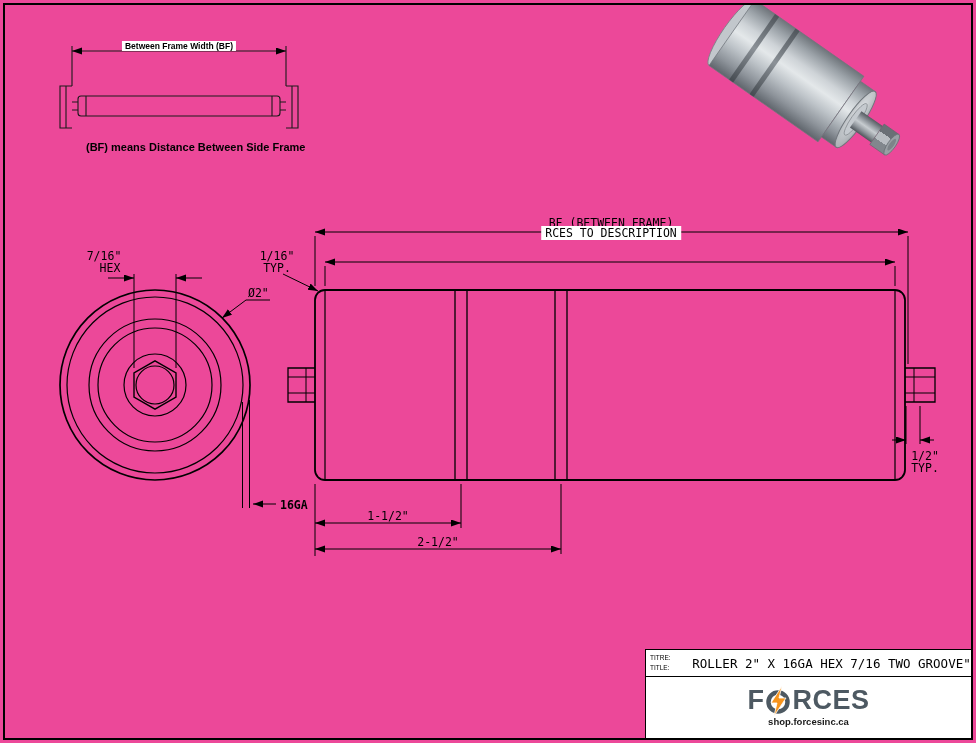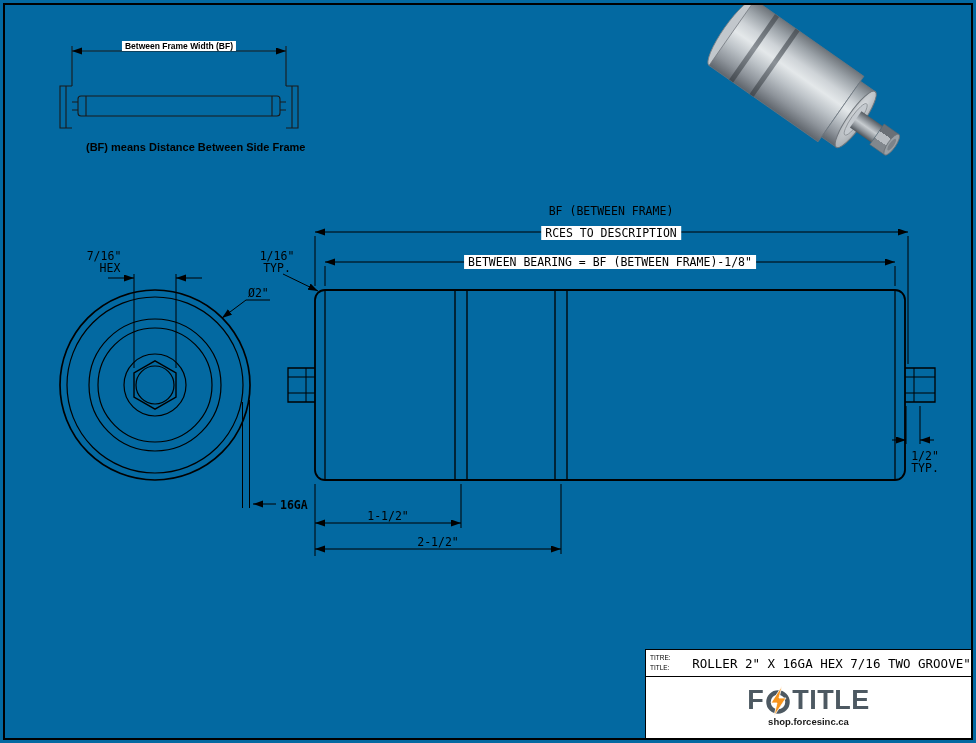--- a/index.html
+++ b/index.html
@@ -1,16 +1,16 @@
 <!DOCTYPE html>
 <html><head>
 <meta charset="utf-8">
 <style>
   html,body{margin:0;padding:0;background:#e8e8e8;}
-  .page{position:relative;width:976px;height:743px;background:#0369a1;overflow:hidden;
+  .page{position:relative;width:976px;height:743px;background:#ec4899;overflow:hidden;
         font-family:"DejaVu Sans Mono",monospace;}
   .frame{position:absolute;left:3px;top:3px;right:3px;bottom:3px;border:2px solid #000;}
   svg{position:absolute;left:0;top:0;}
   .lbl{position:absolute;font:11.5px "DejaVu Sans Mono",monospace;color:#000;white-space:nowrap;z-index:5;}
   .ctr{transform:translateX(-50%);}
   .bgw{background:#fff;padding:0 4px;}
   .inset-dim{position:absolute;font:bold 8.5px "Liberation Sans",sans-serif;background:#fff;
              padding:0 3px;white-space:nowrap;z-index:5;transform:translateX(-50%);}
   .inset-cap{position:absolute;font:bold 11px "Liberation Sans",sans-serif;white-space:nowrap;z-index:5;}
   
@@ -166,23 +166,22 @@
   </svg>
 
   <div class="inset-dim" style="left:179px;top:41px;">Between Frame Width (BF)</div>
   <div class="inset-cap" style="left:86px;top:141px;">(BF) means Distance Between Side Frame</div>
 
   <div class="lbl ctr" style="left:104px;top:249px;">7/16"</div>
   <div class="lbl ctr" style="left:104px;top:261px;padding-left:12px;">HEX</div>
   <div class="lbl" style="left:248px;top:286px;">Ø2"</div>
   <div class="lbl" style="left:280px;top:498px;font-weight:bold;">16GA</div>
 
-  <div class="lbl ctr" style="left:611px;top:204px;">BF (BETWEEN FRAME)</div>
+  <div class="lbl ctr" style="left:611px;top:216px;">BF (BETWEEN FRAME)</div>
   <div class="lbl ctr bgw" style="left:611px;top:226px;">RCES TO DESCRIPTION</div>
-  <div class="lbl ctr bgw" style="left:610px;top:255px;">BETWEEN BEARING = BF (BETWEEN FRAME)-1/8"</div>
 
   <div class="lbl ctr" style="left:277px;top:249px;">1/16"</div>
   <div class="lbl ctr" style="left:277px;top:261px;">TYP.</div>
 
   <div class="lbl ctr" style="left:925px;top:449px;">1/2"</div>
   <div class="lbl ctr" style="left:925px;top:461px;">TYP.</div>
 
   <div class="lbl ctr" style="left:388px;top:509px;">1-1/2"</div>
   <div class="lbl ctr" style="left:438px;top:535px;">2-1/2"</div>
 
@@ -196,18 +195,18 @@
     </div>
     <div class="tb-row2">
       <div class="logo">
         <span>F</span>
         <span class="logo-o">
           <svg width="26" height="30" viewBox="0 0 26 30">
             <circle cx="13" cy="16" r="9.5" fill="none" stroke="#4d5962" stroke-width="4.5"></circle>
             <polygon points="17,0 6,17 12,17 9,30 21,12 14,12" fill="#f7941d" stroke="#fff" stroke-width="0.8"></polygon>
           </svg>
         </span>
-        <span>TITLE</span>
+        <span>RCES</span>
       </div>
       <div class="site">shop.forcesinc.ca</div>
     </div>
   </div>
 </div>
 
 </body></html>

